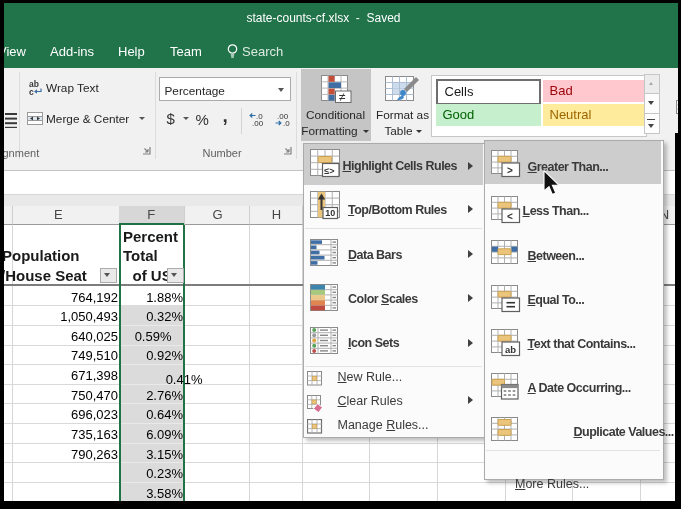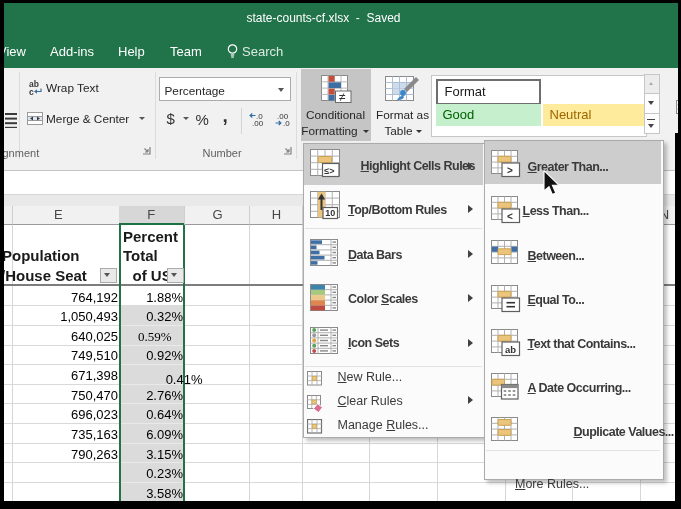--- a/index.html
+++ b/index.html
@@ -164,21 +164,22 @@
       </g>
       <line x1="32.5" y1="2.5" x2="20.5" y2="14.5" stroke="#8a8a8a" stroke-width="4.2"></line>
       <circle cx="18" cy="17" r="2.9" fill="#3f87c8"></circle>
       <path d="M18.5,19.5 q-4,0 -6.5,4.5 q4.5,0.5 6.8,-2 z" fill="#3f87c8"></path>
     </svg>
     <div class="abs rtext" style="left:366px;top:40.5px;width:66px;text-align:center;">Format as</div>
     <div class="abs rtext" style="left:362px;top:56px;width:66px;text-align:center;">Table</div>
     <div class="abs" style="left:412px;top:62px;width:0;height:0;border-top:3.5px solid #333;border-left:3.2px solid transparent;border-right:3.2px solid transparent;"></div>
 
     <div class="abs" id="gallery">
-      <div class="abs gcell" style="left:4px;top:3px;width:94px;height:22px;border:2px solid #6e6e6e;outline:1px solid #fff;outline-offset:-3px;color:#1a1a1a;background:#fff;">Format</div>
+      <div class="abs gcell" style="left:4px;top:3px;width:94px;height:22px;border:2px solid #6e6e6e;outline:1px solid #fff;outline-offset:-3px;color:#1a1a1a;background:#fff;">Cells</div>
+      <div class="abs gcell" style="left:111px;top:4px;width:96px;height:22px;background:#ffc7ce;color:#9c0006;">Bad</div>
       <div class="abs gcell" style="left:4px;top:28.5px;width:98px;height:22px;background:#c6efce;color:#006100;">Good</div>
       <div class="abs gcell" style="left:111px;top:28.5px;width:96px;height:22px;background:#ffeb9c;color:#9c6500;">Neutral</div>
     </div>
 
     <div class="abs" style="left:640.5px;top:6px;width:13.5px;height:19.5px;background:#ececec;border:1px solid #c6c6c6;"></div>
     <div class="abs" style="left:645px;top:14px;width:0;height:0;border-bottom:3.2px solid #a8a8a8;border-left:2.8px solid transparent;border-right:2.8px solid transparent;"></div>
     <div class="abs" style="left:640.5px;top:25.5px;width:13.5px;height:19.5px;background:#fdfdfd;border:1px solid #c6c6c6;"></div>
     <div class="abs" style="left:644px;top:33px;width:0;height:0;border-top:4px solid #444;border-left:3.5px solid transparent;border-right:3.5px solid transparent;"></div>
     <div class="abs" style="left:640.5px;top:45px;width:13.5px;height:19.5px;background:#fdfdfd;border:1px solid #c6c6c6;"></div>
     <div class="abs" style="left:643.5px;top:51px;width:8px;height:1.5px;background:#444;"></div>
@@ -262,21 +263,21 @@
     <div class="abs num" style="left:0;top:113.1px;width:114.5px;line-height:19.65px;">1,050,493</div>
     <div class="abs num" style="left:0;top:132.7px;width:114.5px;line-height:19.65px;">640,025</div>
     <div class="abs num" style="left:0;top:152.4px;width:114.5px;line-height:19.65px;">749,510</div>
     <div class="abs num" style="left:0;top:172px;width:114.5px;line-height:19.65px;">671,398</div>
     <div class="abs num" style="left:0;top:191.7px;width:114.5px;line-height:19.65px;">750,470</div>
     <div class="abs num" style="left:0;top:211.3px;width:114.5px;line-height:19.65px;">696,023</div>
     <div class="abs num" style="left:0;top:231px;width:114.5px;line-height:19.65px;">735,163</div>
     <div class="abs num" style="left:0;top:250.6px;width:114.5px;line-height:19.65px;">790,263</div>
     <div class="abs num" style="left:117px;top:93.5px;width:62.5px;line-height:19.65px;">1.88%</div>
     <div class="abs num" style="left:117px;top:113.1px;width:62.5px;line-height:19.65px;">0.32%</div>
-    <div class="abs num" style="left:117px;top:132.7px;width:51px;line-height:19.65px;font-family:Liberation Serif, serif;">0.59%</div>
+    <div class="abs num" style="left:117px;top:132.7px;width:51px;line-height:19.65px;">0.59%</div>
     <div class="abs num" style="left:117px;top:152.4px;width:62.5px;line-height:19.65px;">0.92%</div>
     <div class="abs num" style="left:117px;top:176px;width:73px;line-height:19.65px;padding-left:9px;">0.41%</div>
     <div class="abs num" style="left:117px;top:191.7px;width:62.5px;line-height:19.65px;">2.76%</div>
     <div class="abs num" style="left:117px;top:211.3px;width:62.5px;line-height:19.65px;">0.64%</div>
     <div class="abs num" style="left:117px;top:231px;width:62.5px;line-height:19.65px;">6.09%</div>
     <div class="abs num" style="left:117px;top:250.6px;width:62.5px;line-height:19.65px;">3.15%</div>
     <div class="abs num" style="left:117px;top:270.3px;width:62.5px;line-height:19.65px;">0.23%</div>
     <div class="abs num" style="left:117px;top:289.9px;width:62.5px;line-height:19.65px;">3.58%</div>
   </div>
 
@@ -290,21 +291,21 @@
           <line x1="15" y1="0.5" x2="15" y2="26.5"></line>
           <line x1="22.25" y1="0.5" x2="22.25" y2="26.5"></line>
         <line x1="0.5" y1="7.1" x2="29.5" y2="7.1"></line>
           <line x1="0.5" y1="13.7" x2="29.5" y2="13.7"></line>
           <line x1="0.5" y1="20.3" x2="29.5" y2="20.3"></line>
       </g>
       <rect x="8.2" y="7.5" width="13.5" height="6" rx="1" fill="#ecc57c" stroke="#cba14f"></rect>
       <rect x="12.5" y="14.5" width="16.5" height="13" fill="#fff" stroke="#5f5f5f" stroke-width="1.2"></rect>
       <text x="14.2" y="24.6" font-size="9" font-weight="bold" fill="#333" font-family="Liberation Sans">≤&gt;</text>
     </svg>
-    <div class="abs mtext" style="left:57px;top:13.3px;height:18px;line-height:18px;"><u>H</u>ighlight Cells Rules</div>
+    <div class="abs mtext" style="left:39px;top:13.3px;height:18px;line-height:18px;"><u>H</u>ighlight Cells Rules</div>
     <div class="abs marrow" style="left:164.5px;top:17.8px;"></div>
 
     <svg class="abs" style="left:6.5px;top:46.5px;" width="31" height="31">
       <rect x="0.5" y="0.5" width="29" height="26" fill="#fff" stroke="#8a8a8a"></rect>
       <g stroke="#b0b0b0" stroke-width="1">
         <line x1="7.75" y1="0.5" x2="7.75" y2="26.5"></line>
           <line x1="15" y1="0.5" x2="15" y2="26.5"></line>
           <line x1="22.25" y1="0.5" x2="22.25" y2="26.5"></line>
         <line x1="0.5" y1="7.1" x2="29.5" y2="7.1"></line>
           <line x1="0.5" y1="13.7" x2="29.5" y2="13.7"></line>

